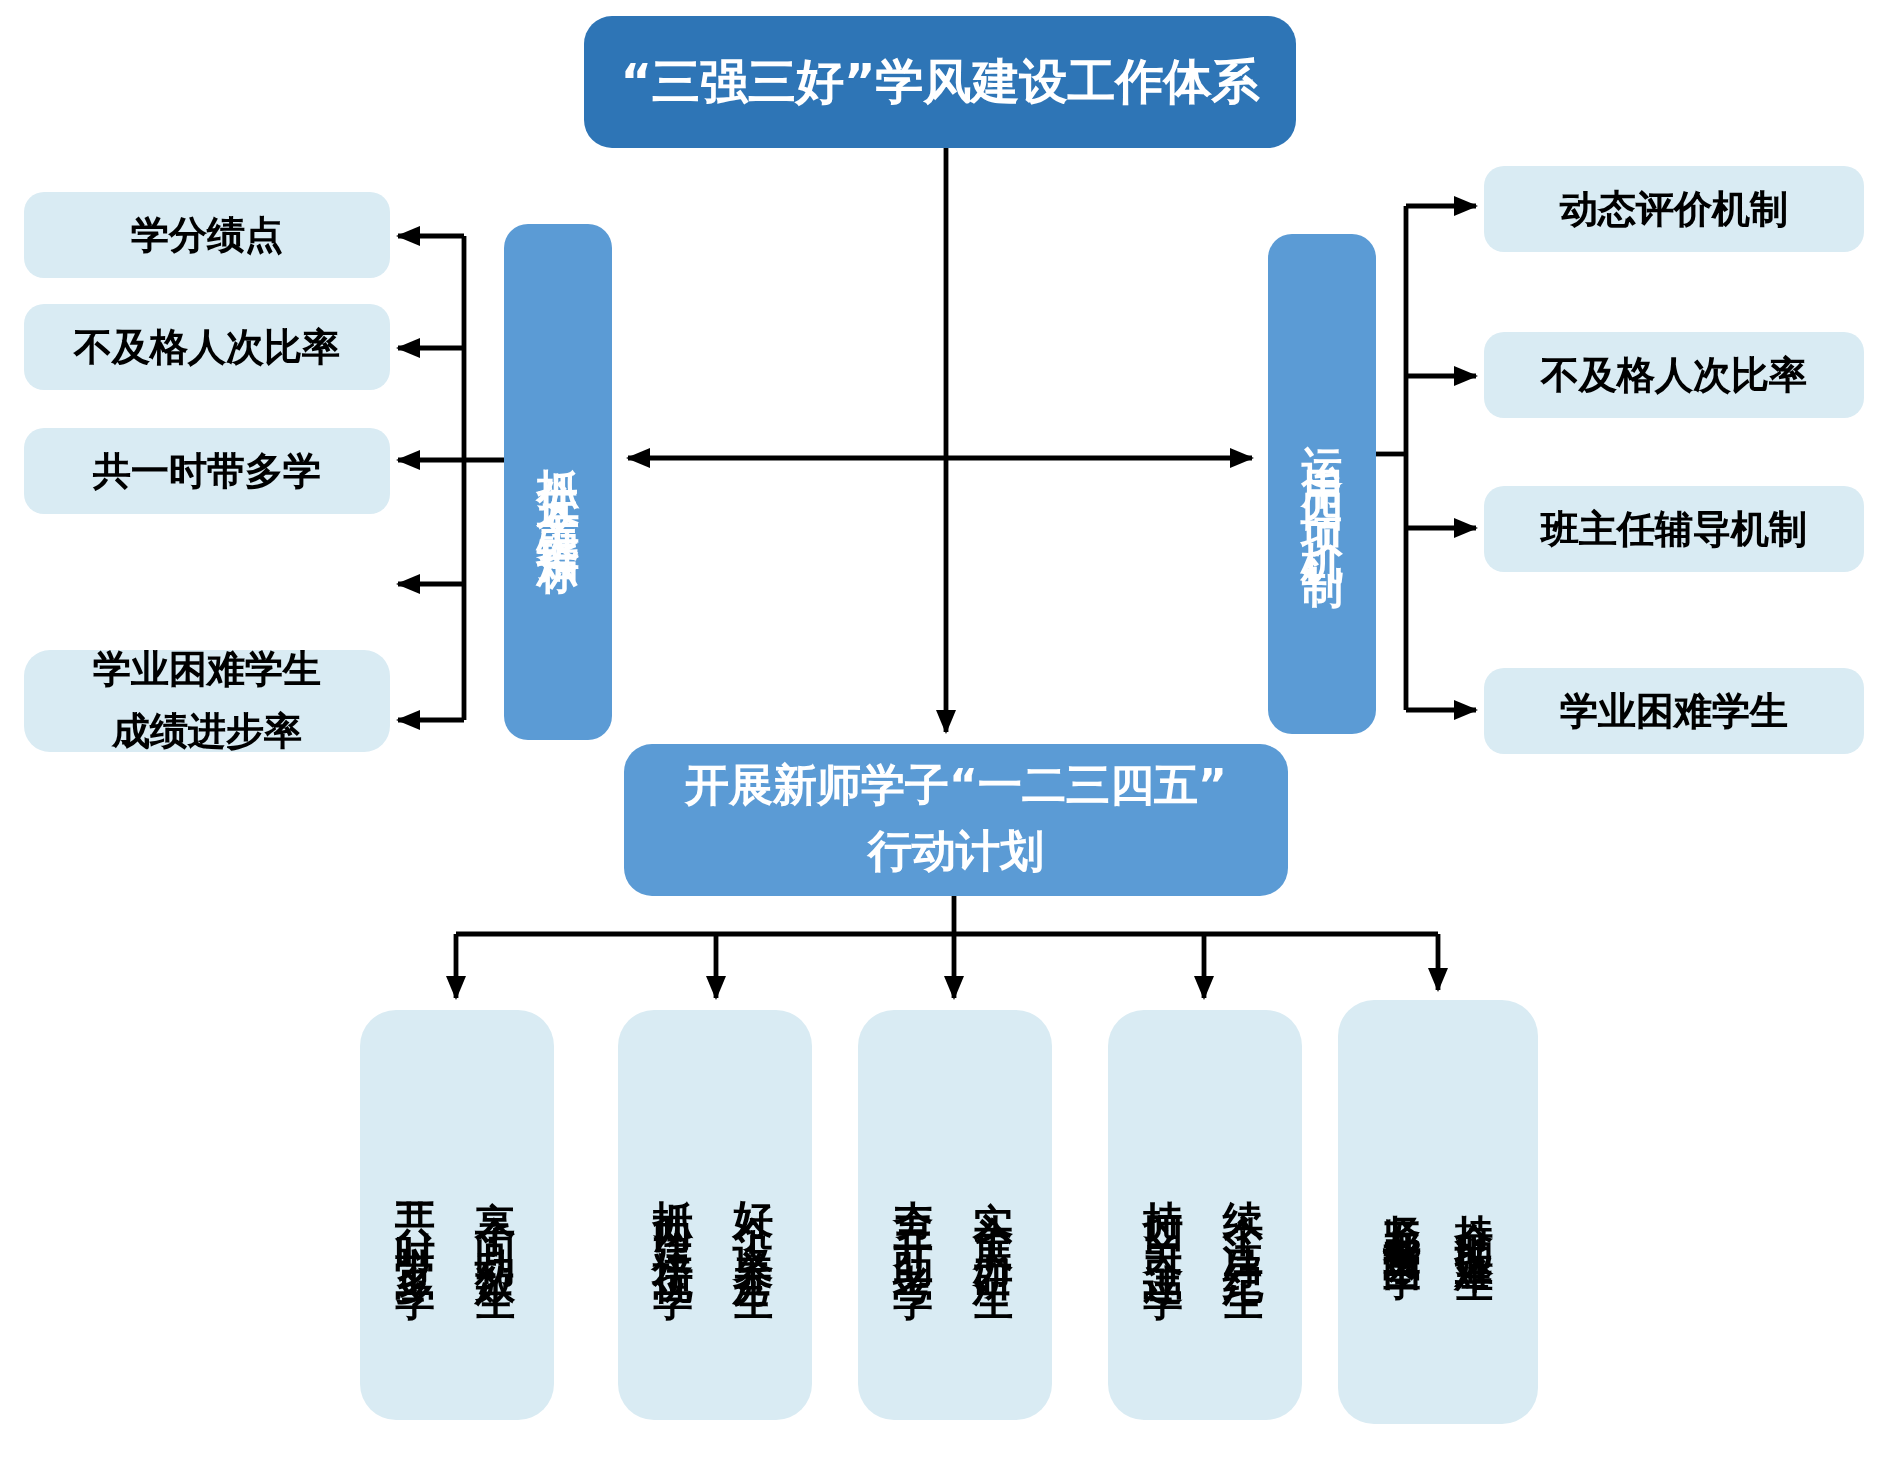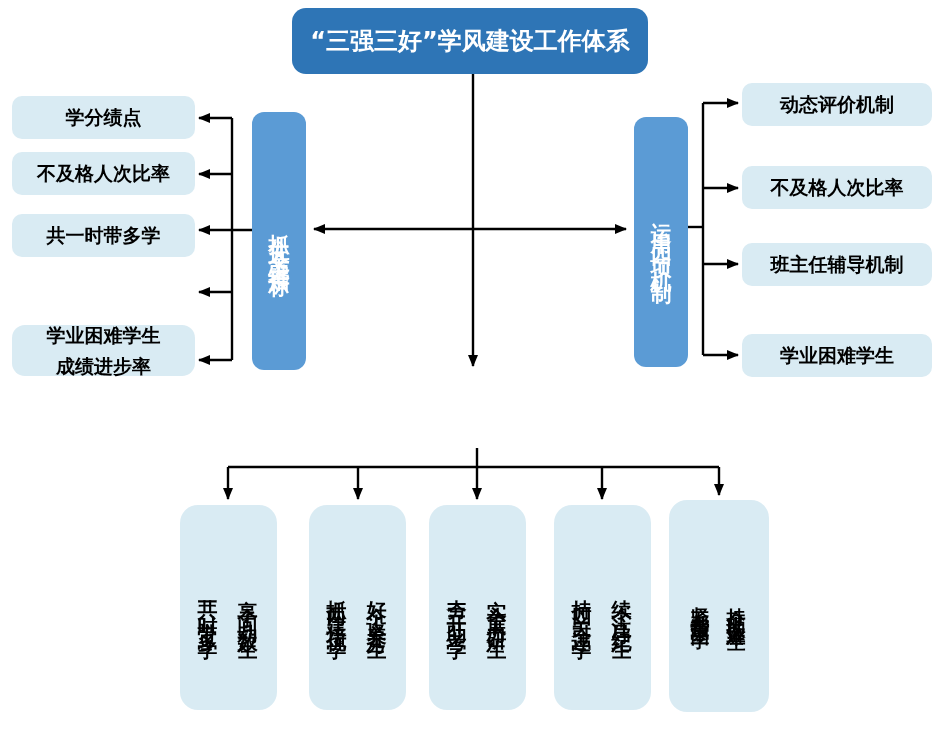--- a/index.html
+++ b/index.html
@@ -138,20 +138,24 @@
   <div class="box light mech mech-2">
     <span>不及格人次比率</span>
   </div>
   <div class="box light mech mech-3">
     <span>班主任辅导机制</span>
   </div>
   <div class="box light mech mech-4">
     <span>学业困难学生</span>
   </div>
 
+  <div class="box blue mid-box">
+    <span class="pre">开展新师学子“一二三四五”
+行动计划</span>
+  </div>
 
   <div class="box light action action-1">
     <span class="vtext">共一时带多学</span>
     <span class="vtext">享个间动数生</span>
   </div>
   <div class="box light action action-2">
     <span class="vtext">抓两建培优学</span>
     <span class="vtext">好个设养秀生</span>
   </div>
   <div class="box light action action-3">

